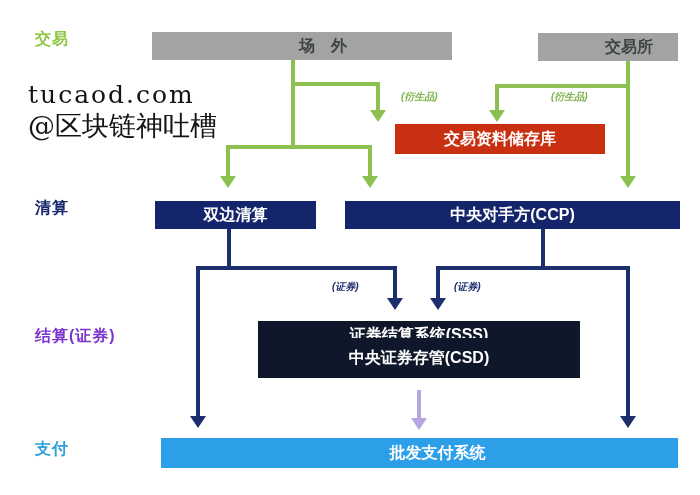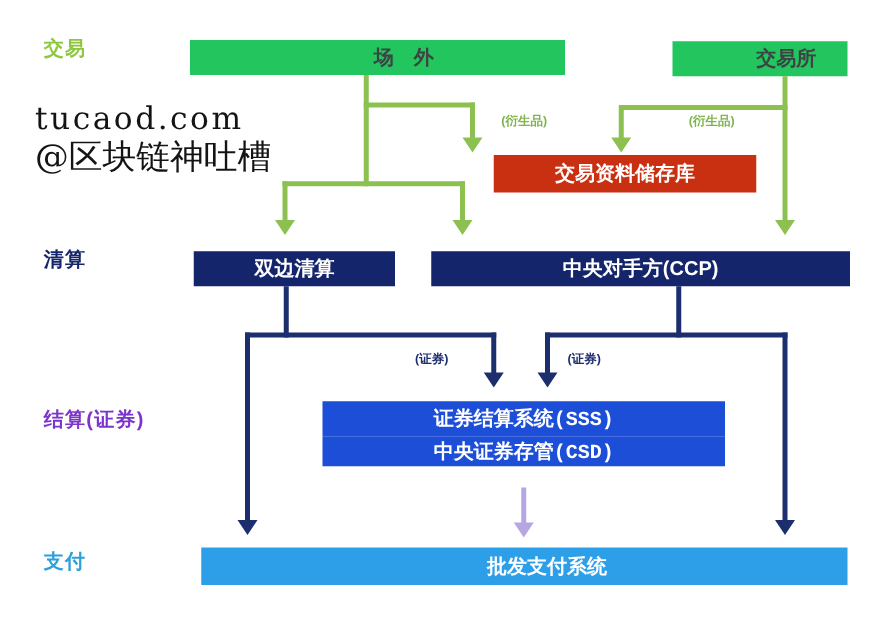--- a/index.html
+++ b/index.html
@@ -19,36 +19,36 @@
   .lbl-blue{color:#2f9fd8;}
   
   .wm{font-family:"DejaVu Serif","Liberation Serif",serif;color:#141414;line-height:1.18;}
   .wm-l1{font-size:25px;letter-spacing:2px;}
   .wm-l2{font-size:27px;}
   
   .node{
     display:flex;align-items:center;justify-content:center;
     font-weight:bold;font-size:16px;box-sizing:border-box;
   }
-  .node-green{background:#22c55e;color:#3d4344;padding-left:42px;}
+  .node-green{background:#a3a3a3;color:#3d4344;padding-left:42px;}
   .node-red{background:#c93012;color:#ffffff;}
   .node-navy{background:#15256b;color:#ffffff;}
-  .node-purple{background:#1d4ed8;color:#ffffff;font-family:Liberation Mono, monospace;}
+  .node-purple{background:#0f172a;color:#ffffff;}
   .node-blue{background:#2d9fe8;color:#ffffff;}
   
   .green-line{background:#8cc152;}
   .navy-line{background:#1d2e6f;}
   .lav-line{background:#b6a6e2;}
   
   .head{width:0;height:0;border-left:8px solid transparent;border-right:8px solid transparent;border-top:12px solid;}
   .head-green{border-top-color:#8cc152;}
   .head-navy{border-top-color:#1d2e6f;}
   .head-lav{border-top-color:#b6a6e2;}
   
-  .edge-lbl{font-size:10px;font-weight:bold;}
+  .edge-lbl{font-size:10px;font-weight:bold;font-style:italic;}
   .edge-green{color:#7fb34c;}
   .edge-navy{color:#1d2e6f;}
 </style>
 </head>
 <body>
 
 <div id="canvas">
 
   <div class="abs row-label lbl-green" style="left:35px;top:29px;">交易</div>
   <div class="abs row-label lbl-navy" style="left:35px;top:198px;">清算</div>
@@ -59,21 +59,21 @@
     <div class="wm-l1">tucaod.com</div>
     <div class="wm-l2">@区块链神吐槽</div>
   </div>
 
   <div class="abs node node-green" style="left:152px;top:32px;width:300px;height:28px;">场　外</div>
   <div class="abs node node-green" style="left:538px;top:33px;width:140px;height:28px;">交易所</div>
   <div class="abs node node-red" style="left:395px;top:124px;width:210px;height:30px;">交易资料储存库</div>
   <div class="abs node node-navy" style="left:155px;top:201px;width:161px;height:28px;">双边清算</div>
   <div class="abs node node-navy" style="left:345px;top:201px;width:335px;height:28px;">中央对手方(CCP)</div>
   <div class="abs node node-purple" style="left:258px;top:321px;width:322px;height:28px;">证券结算系统(SSS)</div>
-  <div class="abs node node-purple" style="left:258px;top:349px;width:322px;height:24px;">中央证券存管(CSD)</div>
+  <div class="abs node node-purple" style="left:258px;top:338px;width:322px;height:40px;">中央证券存管(CSD)</div>
   <div class="abs node node-blue" style="left:161px;top:438px;width:517px;height:30px;padding-left:36px;">批发支付系统</div>
 
   <div class="abs green-line" style="left:291px;top:60px;width:4px;height:89px;"></div>
 
   <div class="abs green-line" style="left:291px;top:82px;width:89px;height:4px;"></div>
   <div class="abs green-line" style="left:376px;top:82px;width:4px;height:30px;"></div>
   <div class="abs head head-green" style="left:370px;top:110px;"></div>
 
   <div class="abs green-line" style="left:497px;top:84px;width:133px;height:4px;"></div>
   <div class="abs green-line" style="left:495px;top:84px;width:4px;height:28px;"></div>

